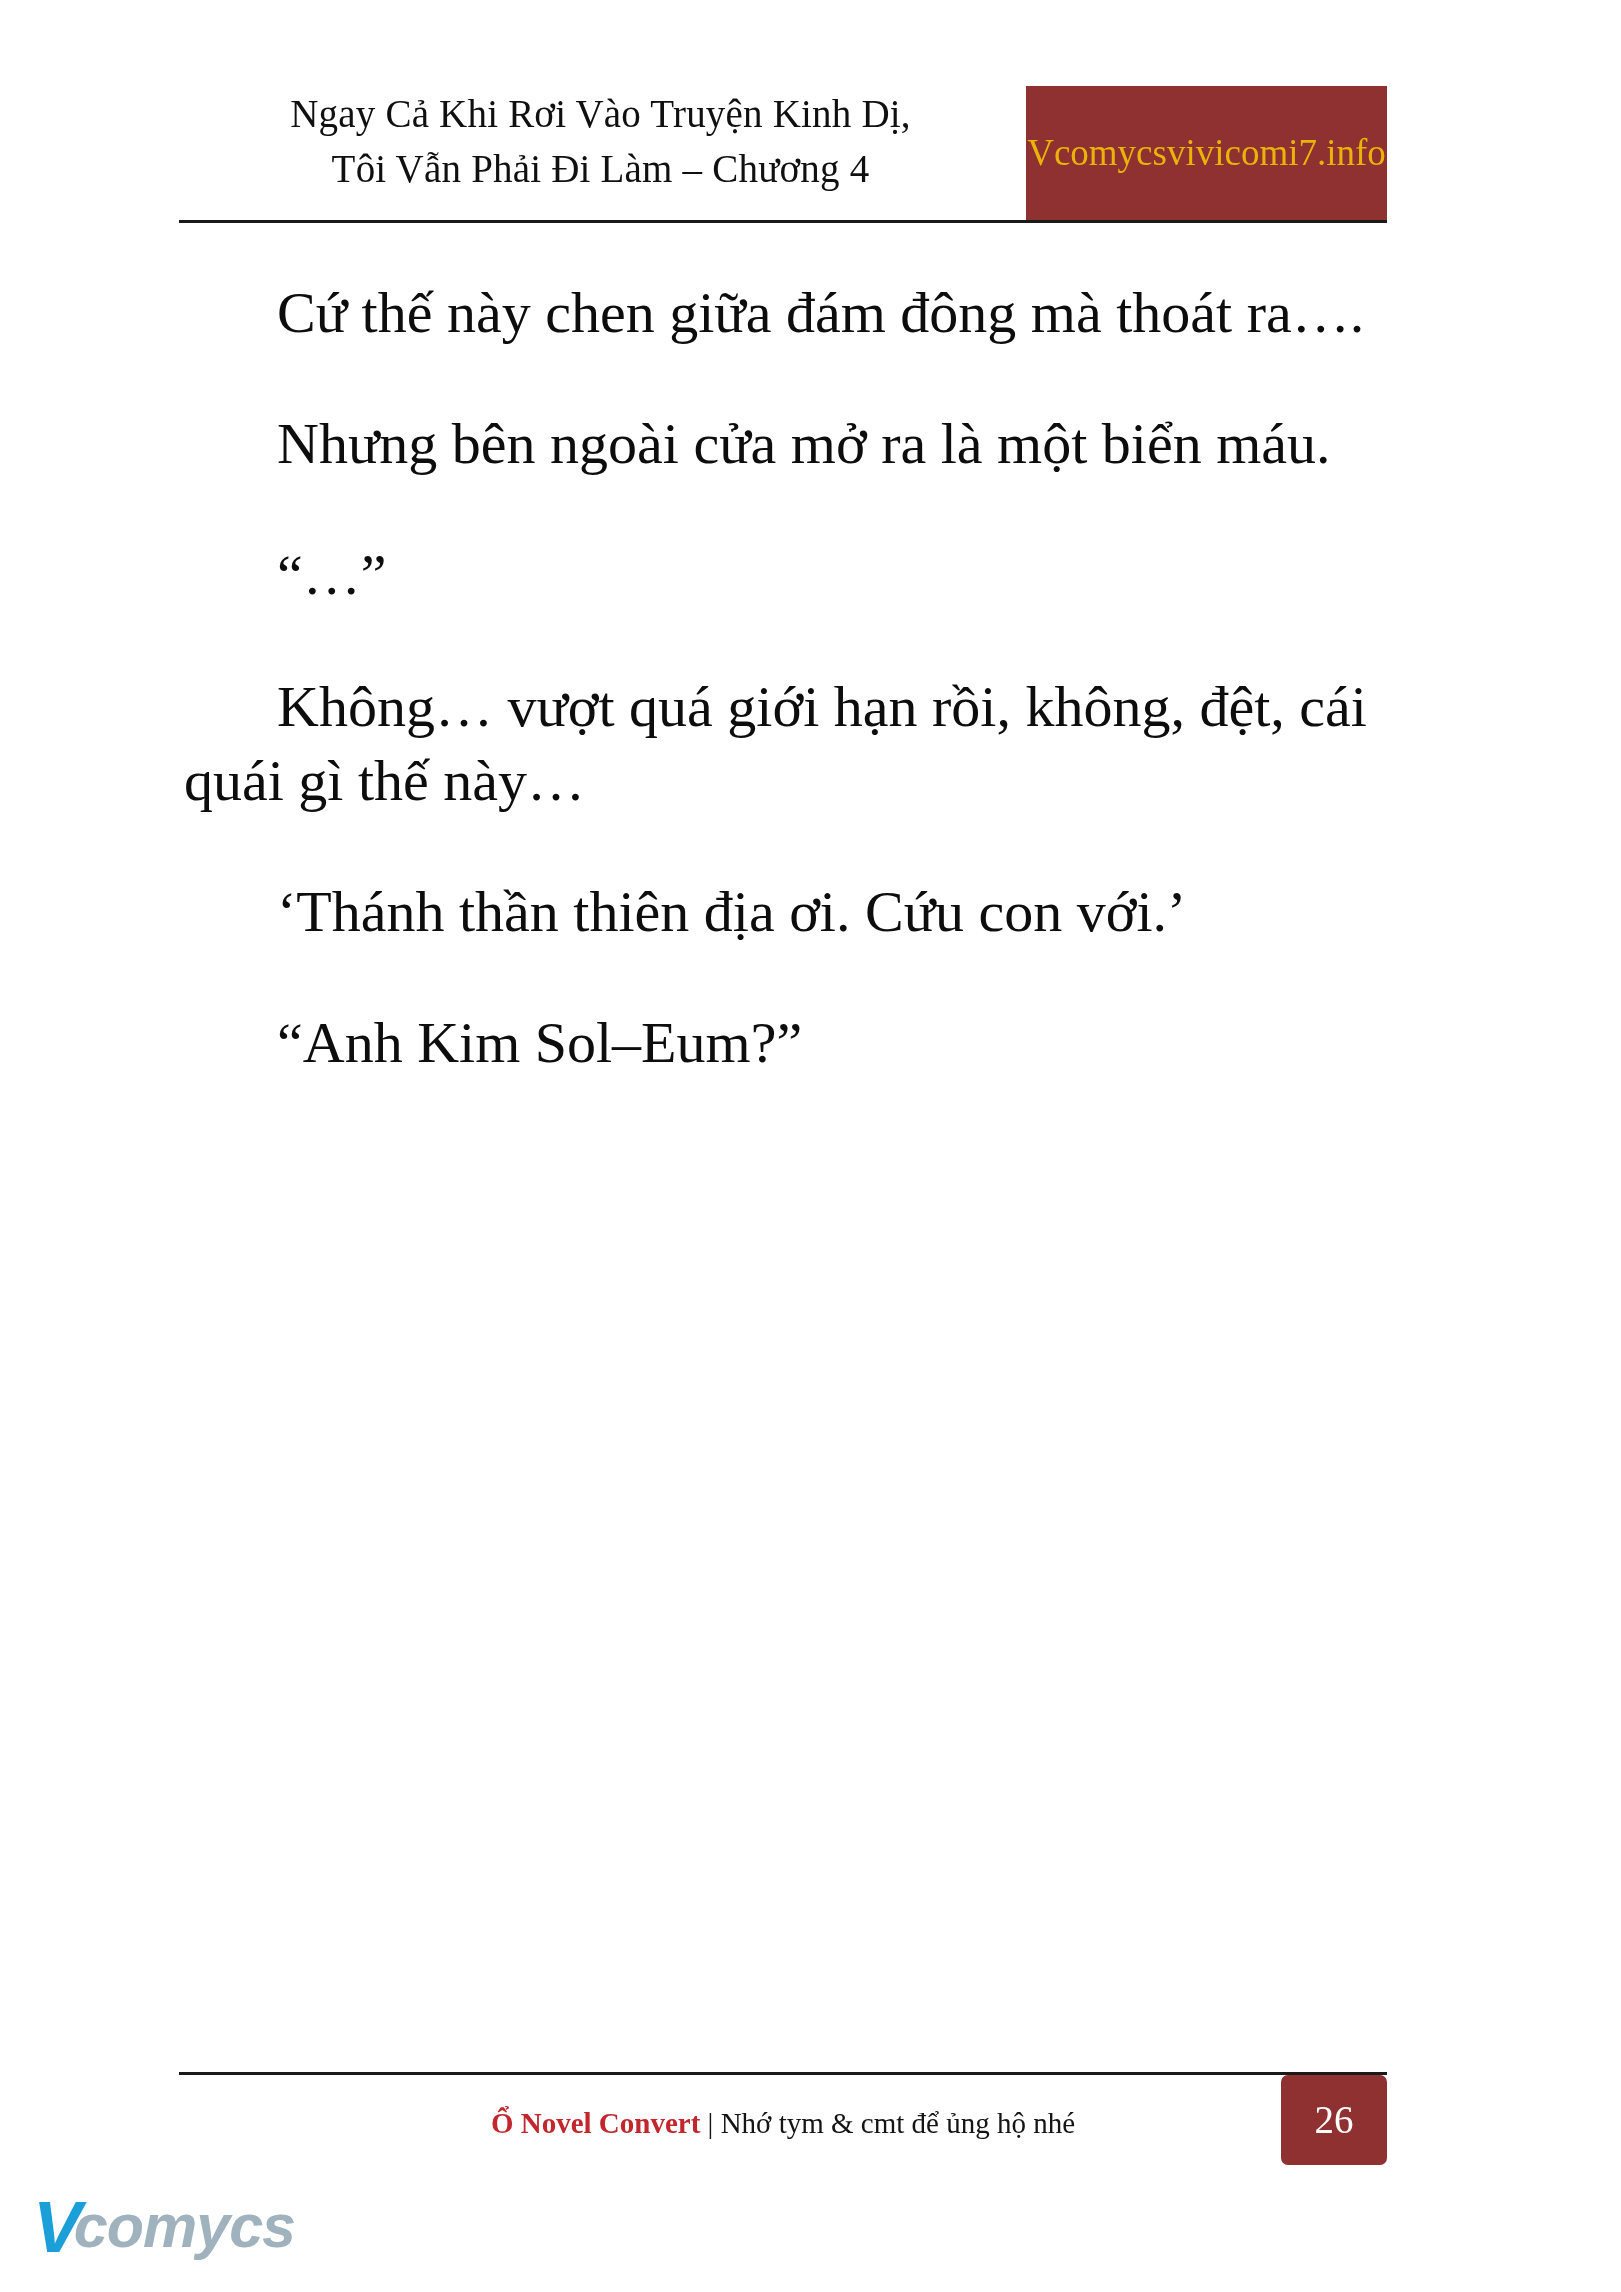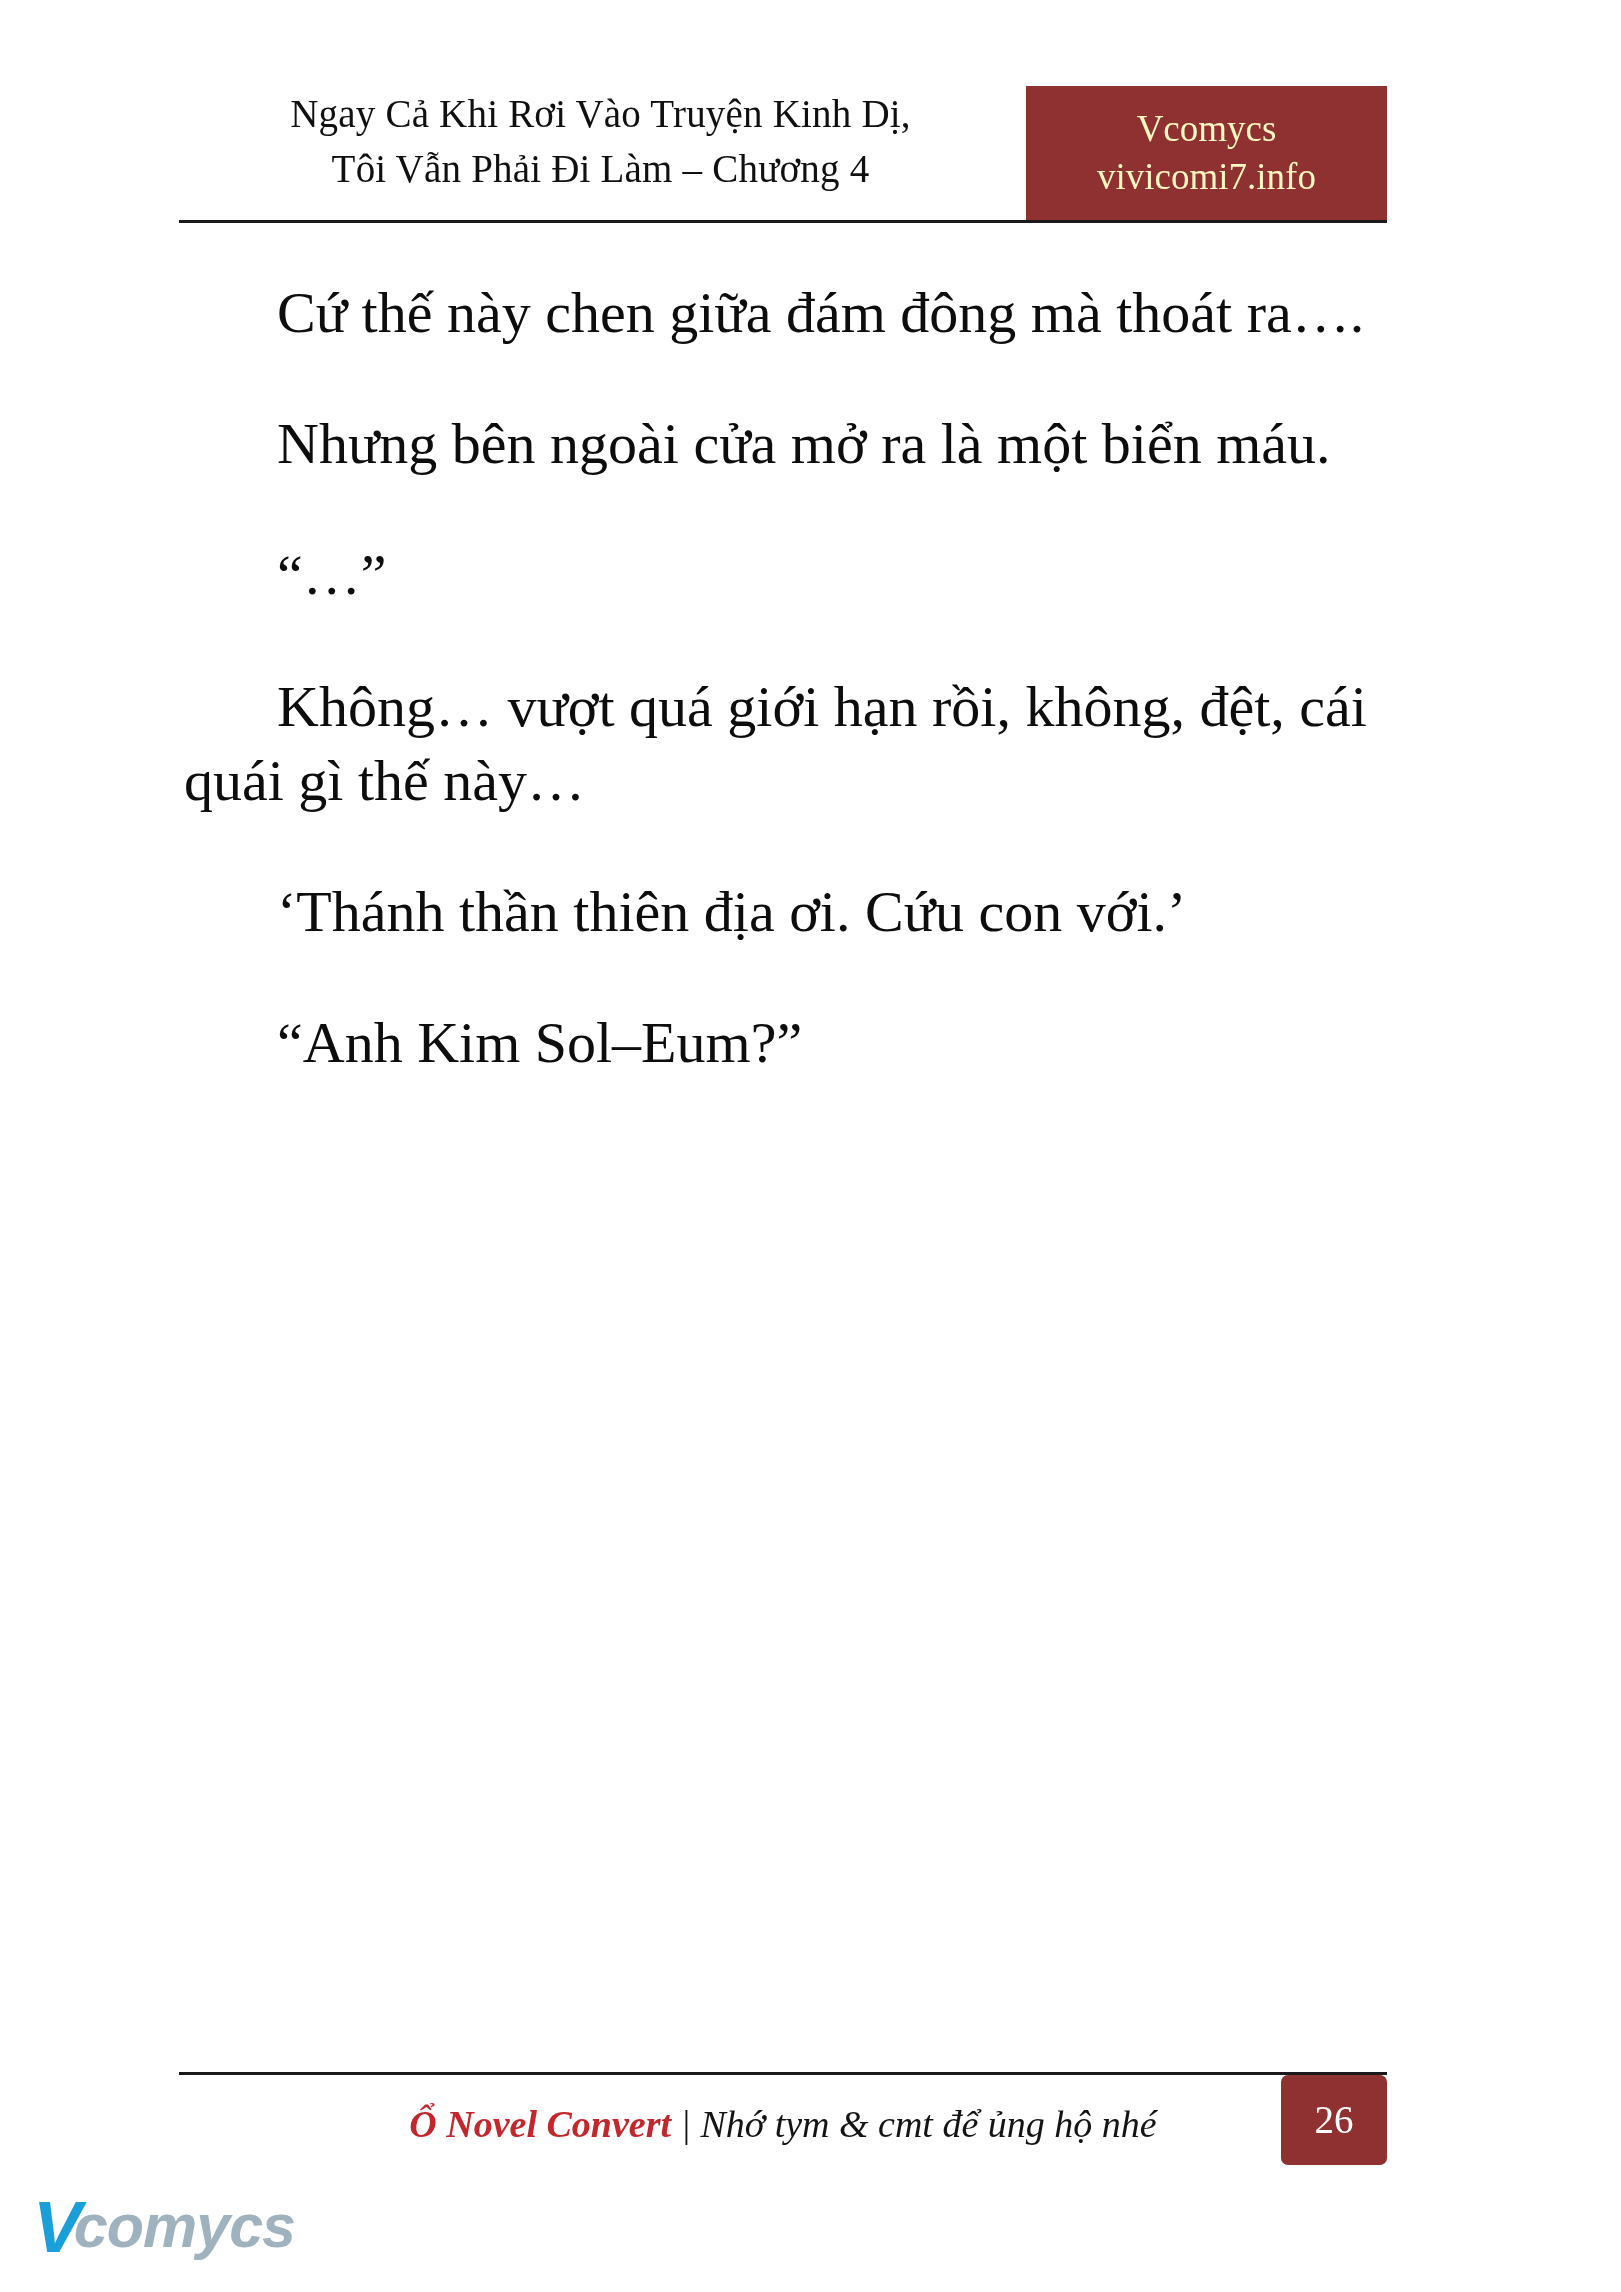--- a/index.html
+++ b/index.html
@@ -50,23 +50,22 @@
     color: #101010;
     letter-spacing: 0.2px;
   }
   .header-badge {
     position: absolute;
     right: 0;
     top: 0;
     width: 361px;
     height: 134px;
     background: #8f3131;
-    color: #fef9c3;
-    display: flex;
-    flex-direction: column;
+    color: #eab308;
+    display: flex;
     align-items: center;
     justify-content: center;
     line-height: 1.3;
   }
   .header-badge .brand {
     font-size: 37px;
   }
   .header-badge .site {
     font-size: 37px;
   }
@@ -121,24 +120,23 @@
     position: absolute;
     left: 0;
     top: 2.9px;
     width: 1208px;
     height: 98px;
     display: flex;
     align-items: center;
     justify-content: center;
   }
   .footer-text {
-    font-size: 38px;
+    font-size: 29px;
     color: #141414;
     white-space: nowrap;
-    font-style: italic;
   }
   .footer-text .brand {
     color: #c1272d;
     font-weight: bold;
   }
   .footer-text .sep {
     color: #141414;
   }
   .page-number {
     position: absolute;

